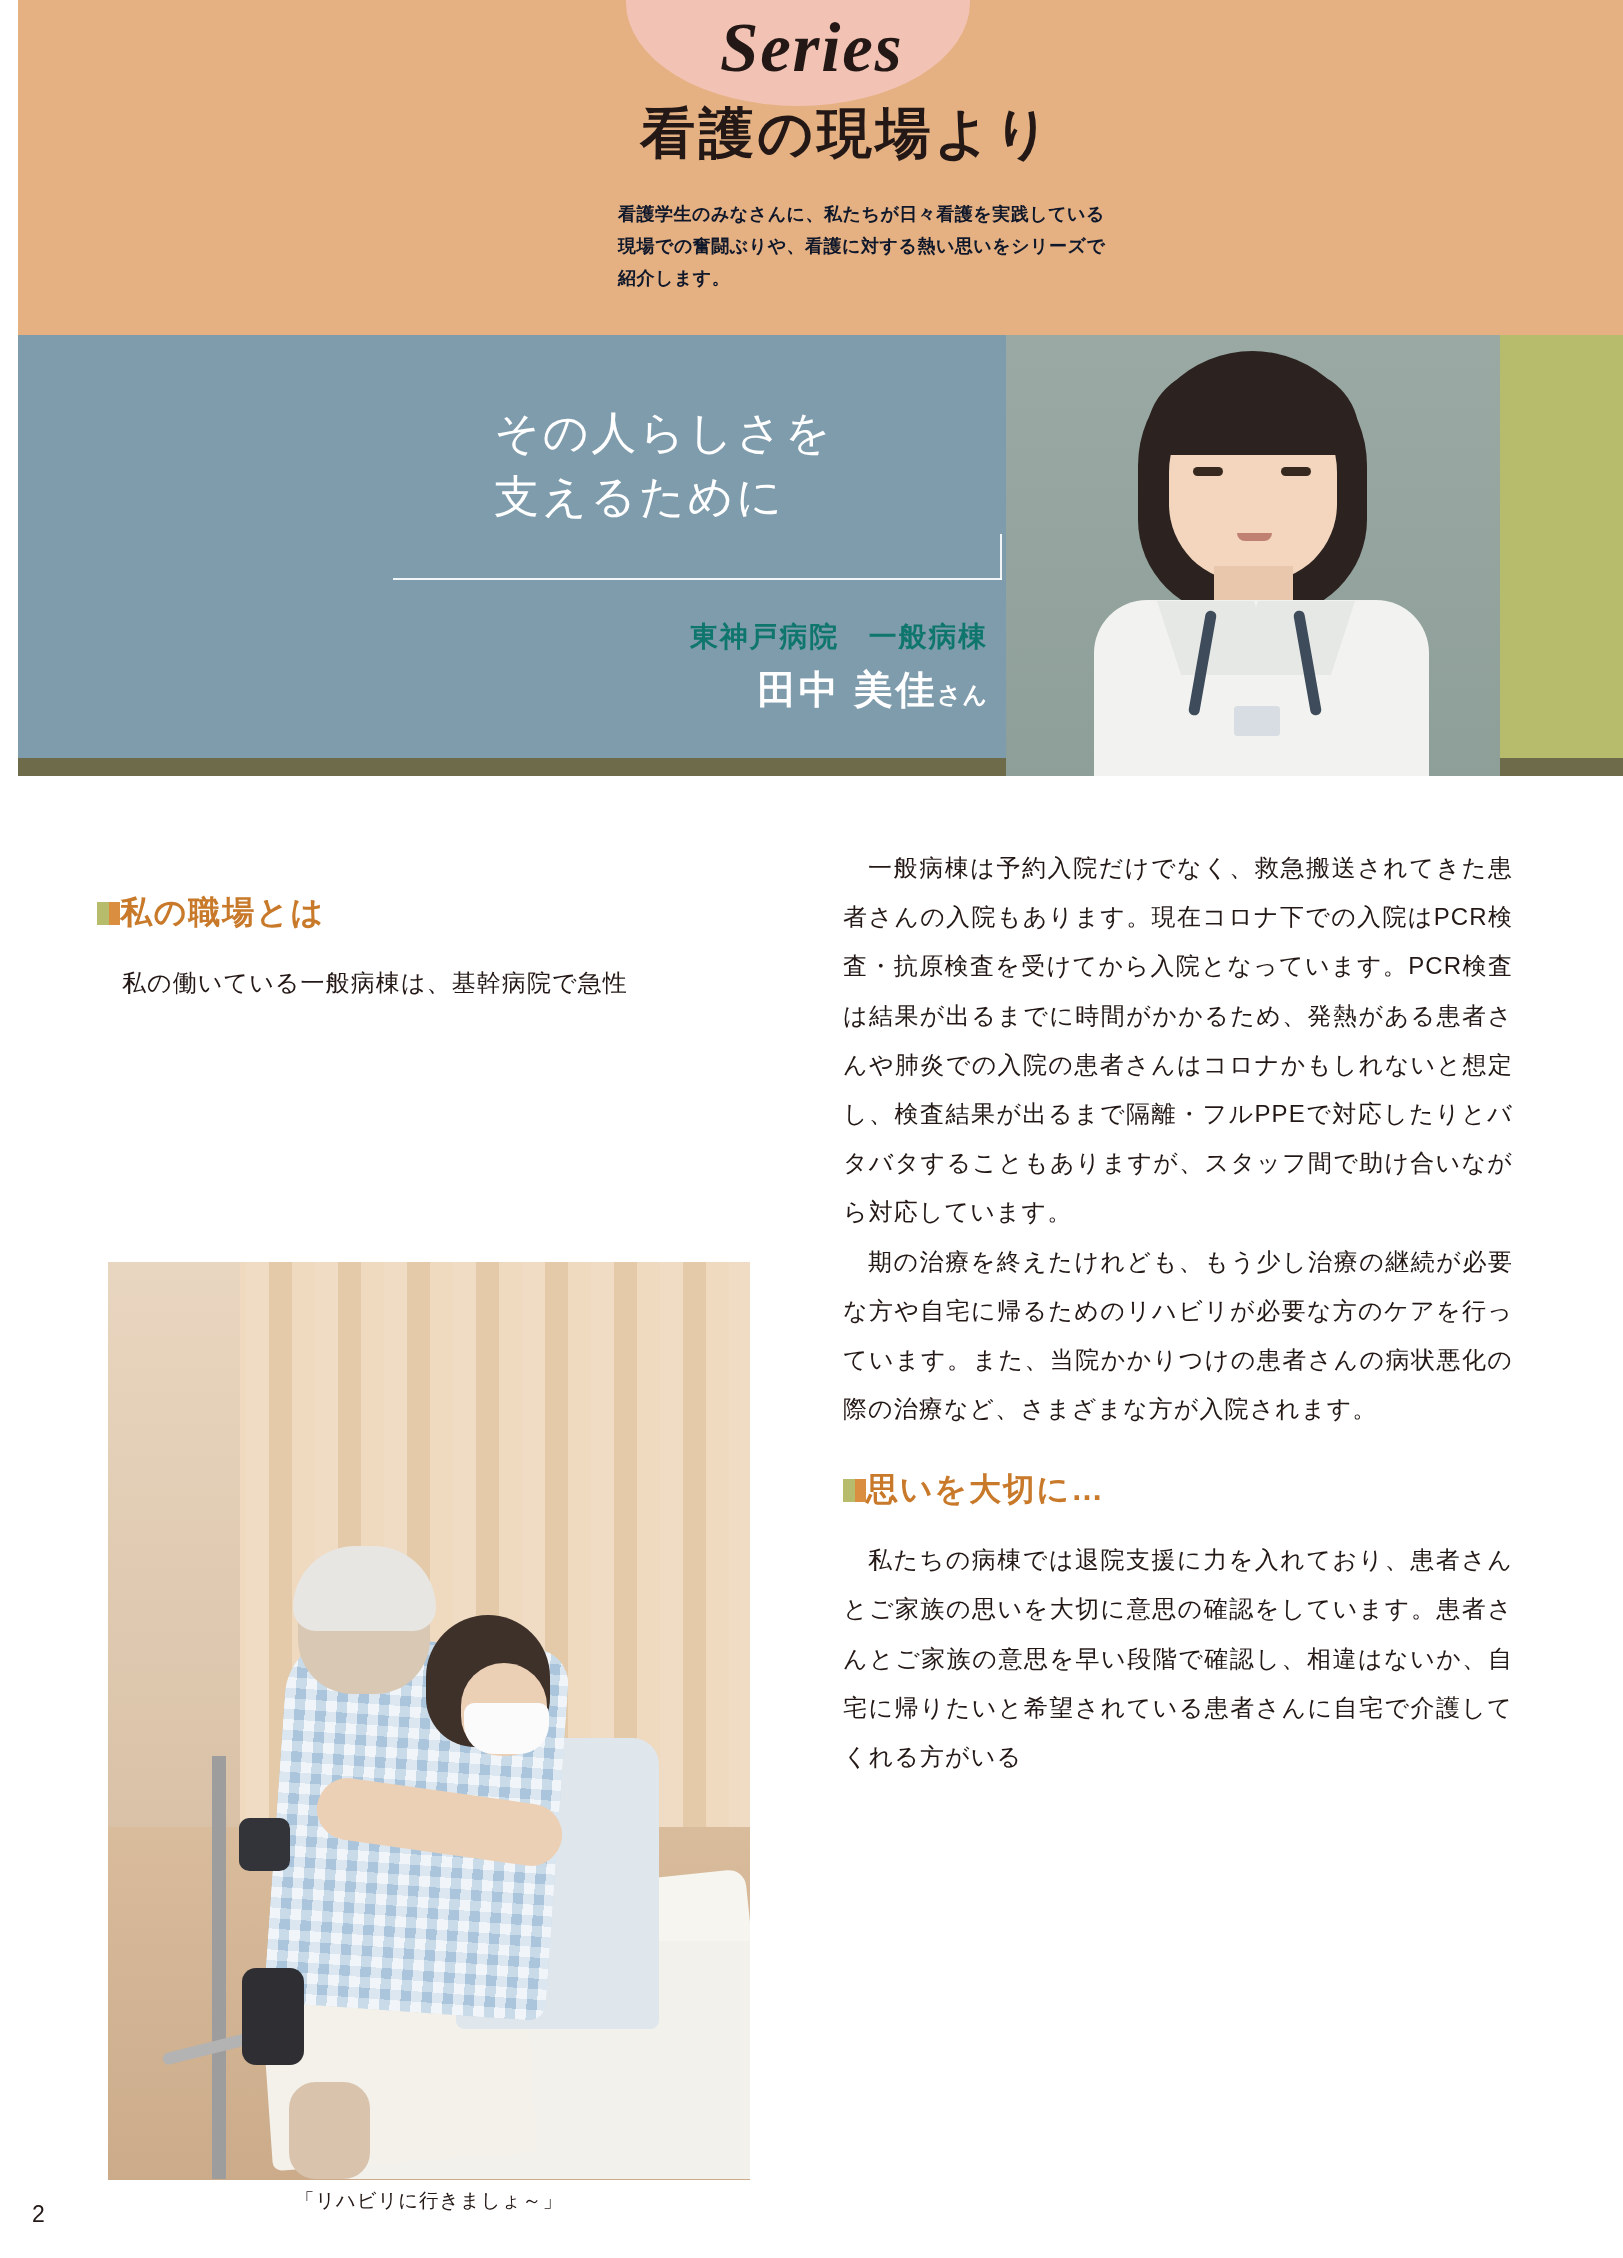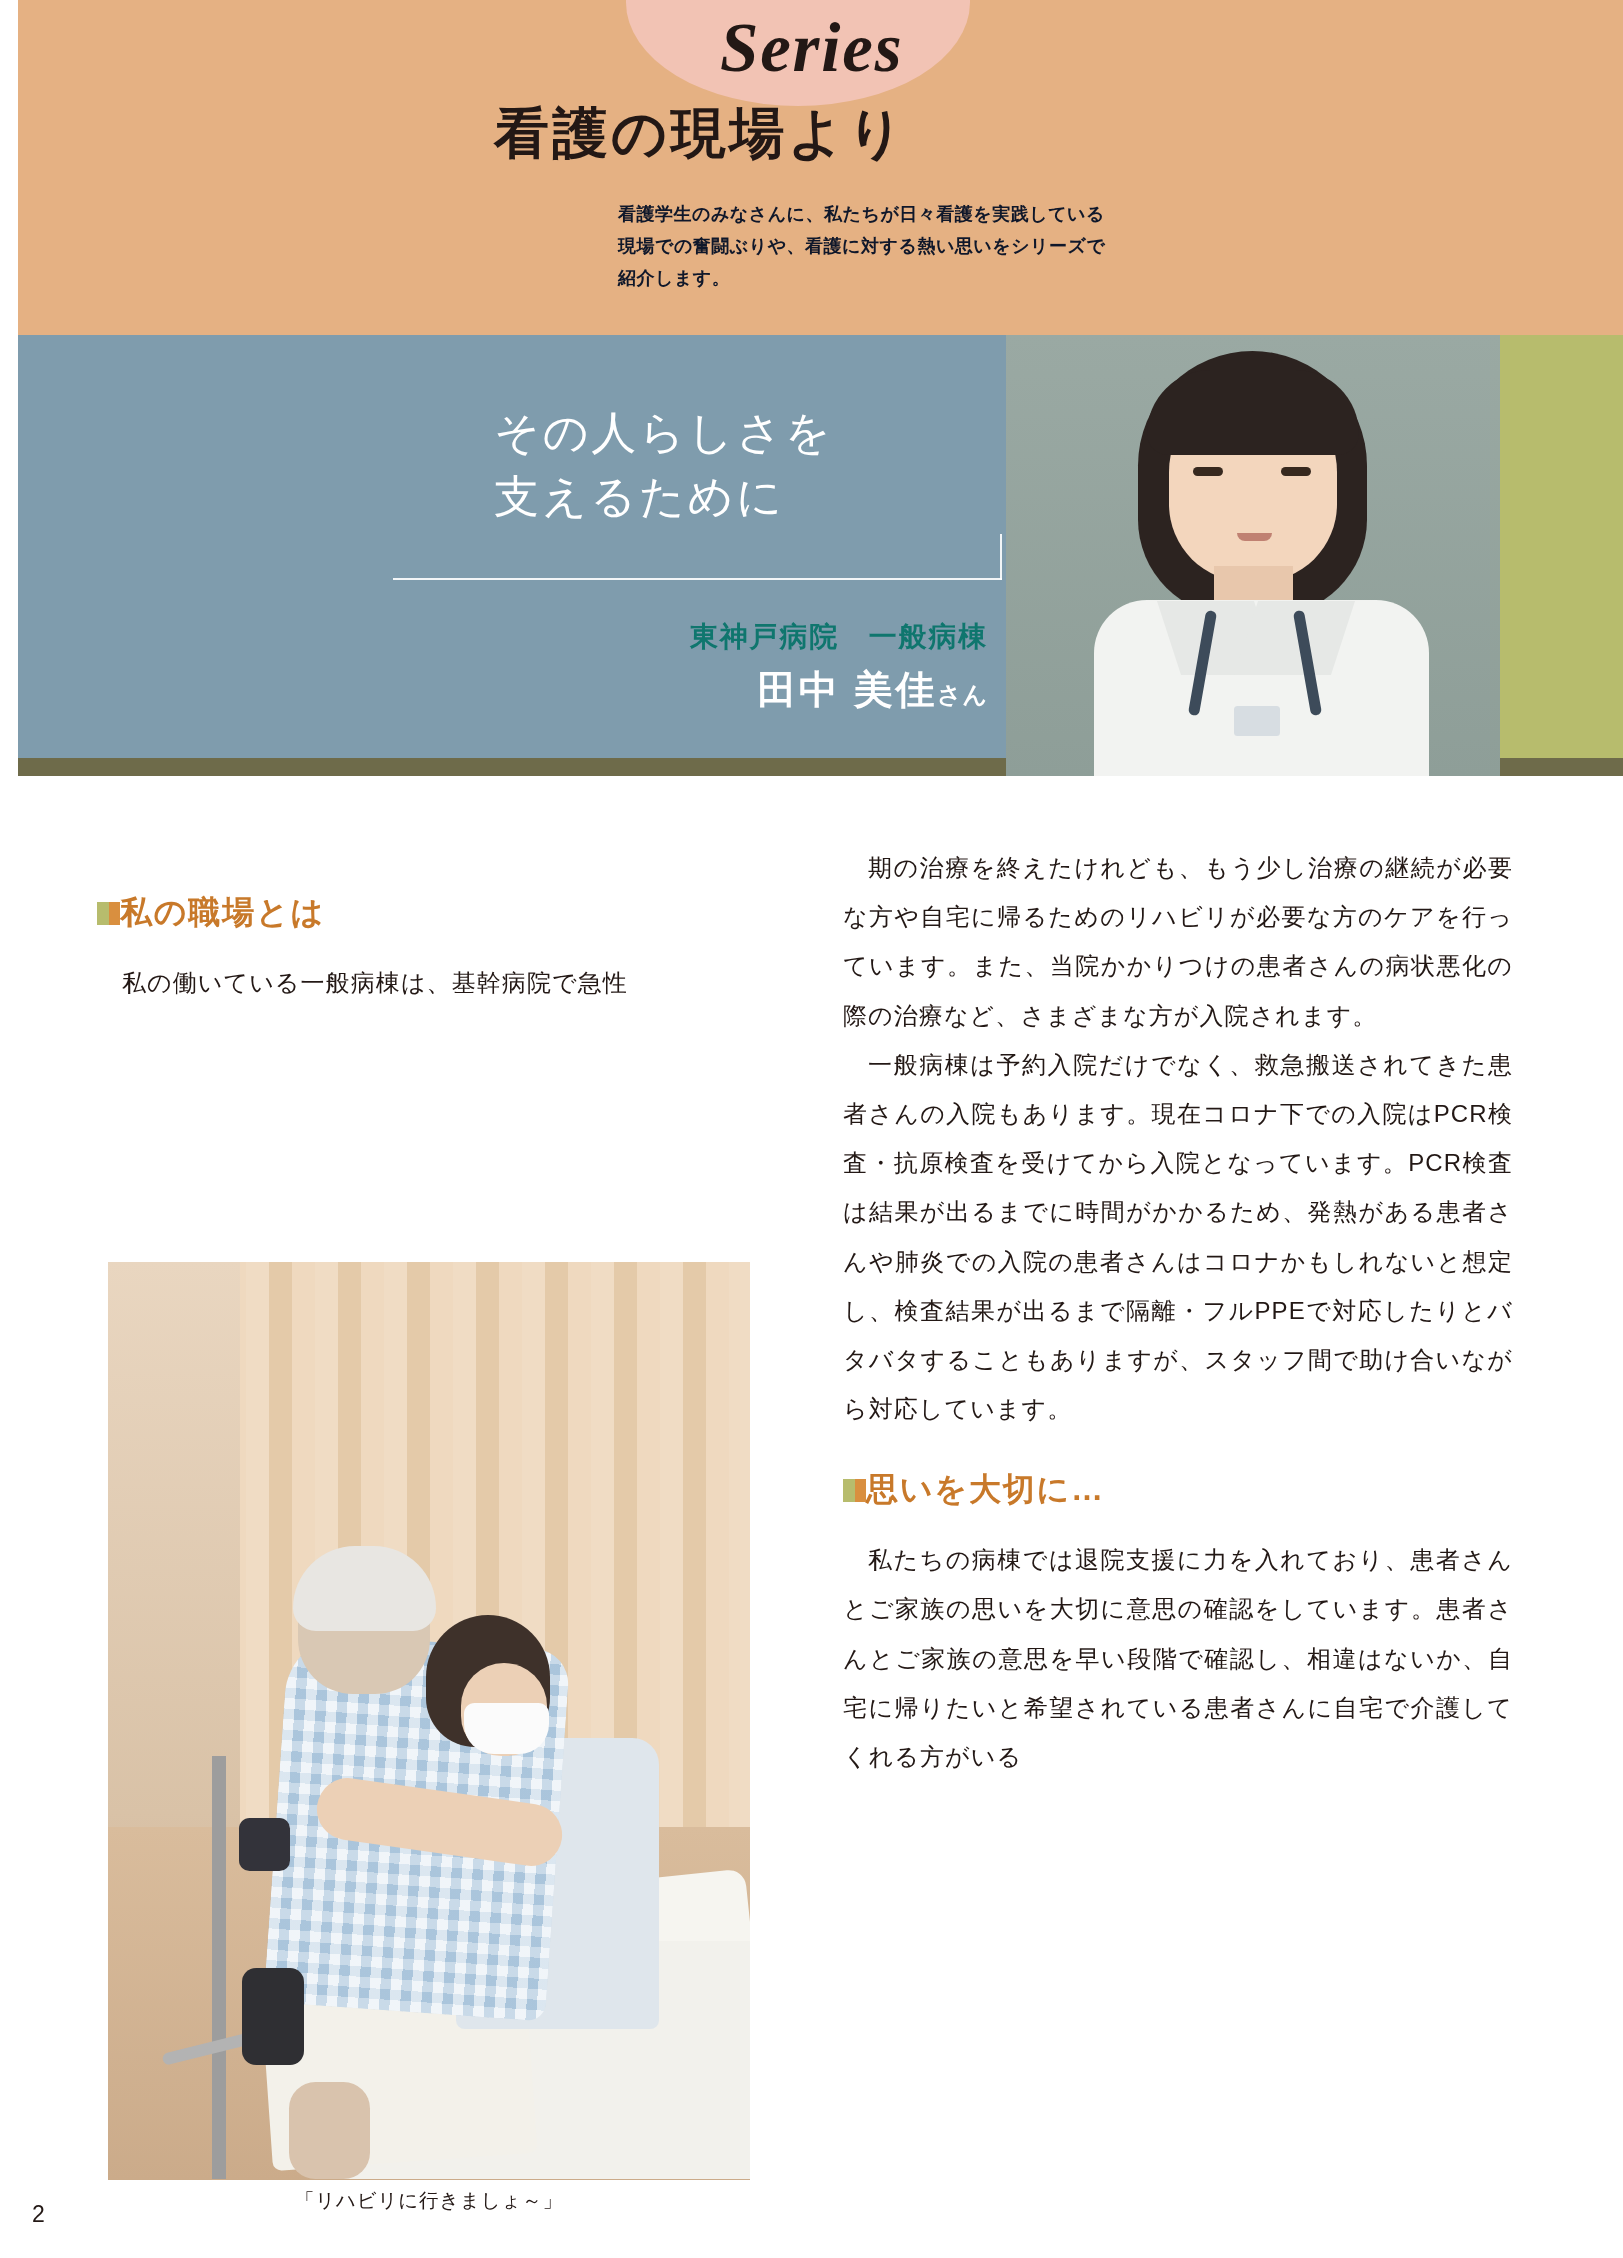--- a/index.html
+++ b/index.html
@@ -53,20 +53,21 @@
     font-size: 69px;
     font-weight: 700;
     color: #231815;
     letter-spacing: 1.8px;
   }
   .header-title {
     position: absolute;
     top: 97px;
     left: 494px;
     width: 706px;
+    text-align: center;
     font-size: 55px;
     font-weight: 700;
     letter-spacing: 3.5px;
     color: #231815;
   }
   .header-lead {
     position: absolute;
     top: 198px;
     left: 618px;
     width: 494px;
@@ -546,22 +547,22 @@
     <div class="ph-nurse-arm"></div>
     <div class="ph-pole"></div>
     <div class="ph-pole-arm"></div>
     <div class="ph-darkbag"></div>
     <div class="ph-darkbag2"></div>
   </div>
   <div class="photo-caption">「リハビリに行きましょ～」</div>
 </div>
 
 <div class="col col-right">
+  <p class="para">一般病棟は予約入院だけでなく、救急搬送されてきた患者さんの入院もあります。現在コロナ下での入院はPCR検査・抗原検査を受けてから入院となっています。PCR検査は結果が出るまでに時間がかかるため、発熱がある患者さんや肺炎での入院の患者さんはコロナかもしれないと想定し、検査結果が出るまで隔離・フルPPEで対応したりとバタバタすることもありますが、スタッフ間で助け合いながら対応しています。</p>
   <p class="para">期の治療を終えたけれども、もう少し治療の継続が必要な方や自宅に帰るためのリハビリが必要な方のケアを行っています。また、当院かかりつけの患者さんの病状悪化の際の治療など、さまざまな方が入院されます。</p>
-  <p class="para">一般病棟は予約入院だけでなく、救急搬送されてきた患者さんの入院もあります。現在コロナ下での入院はPCR検査・抗原検査を受けてから入院となっています。PCR検査は結果が出るまでに時間がかかるため、発熱がある患者さんや肺炎での入院の患者さんはコロナかもしれないと想定し、検査結果が出るまで隔離・フルPPEで対応したりとバタバタすることもありますが、スタッフ間で助け合いながら対応しています。</p>
 
   <div class="sec-head" style="margin-top:35px;">
     <span class="sec-mark">
         <i class="a"></i>
         <i class="b"></i>
       </span>
     <span class="sec-title">思いを大切に…</span>
   </div>
   <p class="para">私たちの病棟では退院支援に力を入れており、患者さんとご家族の思いを大切に意思の確認をしています。患者さんとご家族の意思を早い段階で確認し、相違はないか、自宅に帰りたいと希望されている患者さんに自宅で介護してくれる方がいる</p>
 </div>

